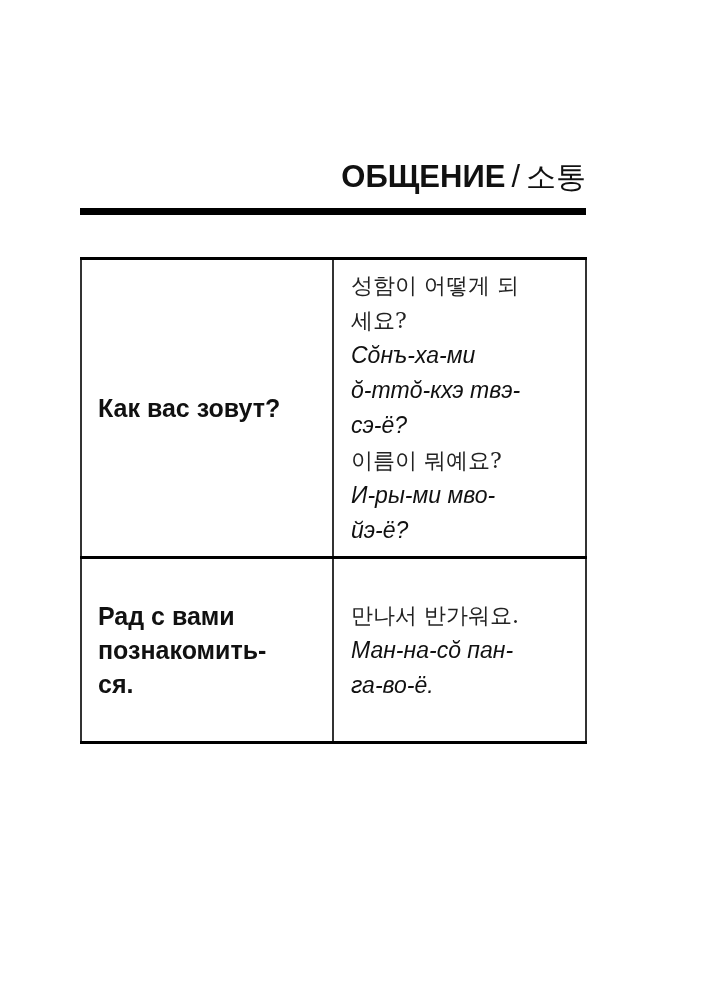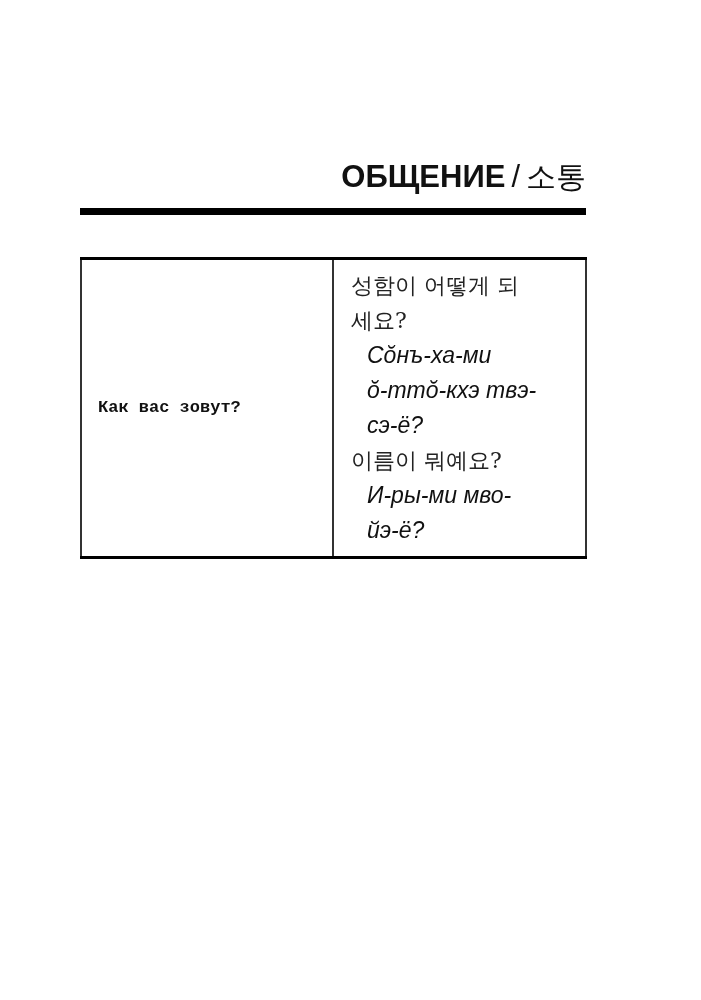--- a/index.html
+++ b/index.html
@@ -20,30 +20,30 @@
       border-collapse: collapse; table-layout: fixed;
     }
     .phrase-table td {
       border-left: 2px solid #333; border-right: 2px solid #333;
       border-top: 3px solid #000; border-bottom: 3px solid #000;
       vertical-align: middle; padding: 0;
     }
     .col-ru { width: 252px; }
     .col-ko { width: 253px; }
     .ru-cell {
-      font-family: Liberation Mono, monospace; font-weight: bold; font-size: 17px;
+      font-family: Liberation Sans, sans-serif; font-weight: bold; font-size: 25px;
       line-height: 34px; padding: 0 10px 0 16px !important;
     }
     .ko-cell { padding: 8px 10px 8px 17px !important; border-radius: 22px; }
     .ko-line {
       font-family: "DejaVu Serif", serif; font-size: 22px; line-height: 35px; color: #222;
     }
     .tr-line {
       font-family: "Liberation Sans", sans-serif; font-style: italic; font-size: 23px;
-      line-height: 35px; color: #111; margin-left: 16px;
+      line-height: 35px; color: #111;
     }
     .r1 { height: 287px; }
     .r2 { height: 143px; }
     .r3 { height: 185px; }
   </style>
 </head>
 <body>
 
 <div class="heading">
   <span class="ru">ОБЩЕНИЕ</span><span class="sep">/</span><span class="ko">소통</span>
@@ -62,14 +62,26 @@
       <div class="ko-line">성함이 어떻게 되</div>
       <div class="ko-line">세요?</div>
       <div class="tr-line">Сŏнъ-ха-ми</div>
       <div class="tr-line">ŏ-ттŏ-кхэ твэ-</div>
       <div class="tr-line">сэ-ё?</div>
       <div class="ko-line">이름이 뭐예요?</div>
       <div class="tr-line">И-ры-ми мво-</div>
       <div class="tr-line">йэ-ё?</div>
     </td>
   </tr>
+  <tr class="r3">
+    <td class="ru-cell">
+      <div>Рад с вами</div>
+      <div>познакомить-</div>
+      <div>ся.</div>
+    </td>
+    <td class="ko-cell">
+      <div class="ko-line">만나서 반가워요.</div>
+      <div class="tr-line">Ман-на-сŏ пан-</div>
+      <div class="tr-line">га-во-ё.</div>
+    </td>
+  </tr>
 </tbody>
   </table>
 
 </body></html>

